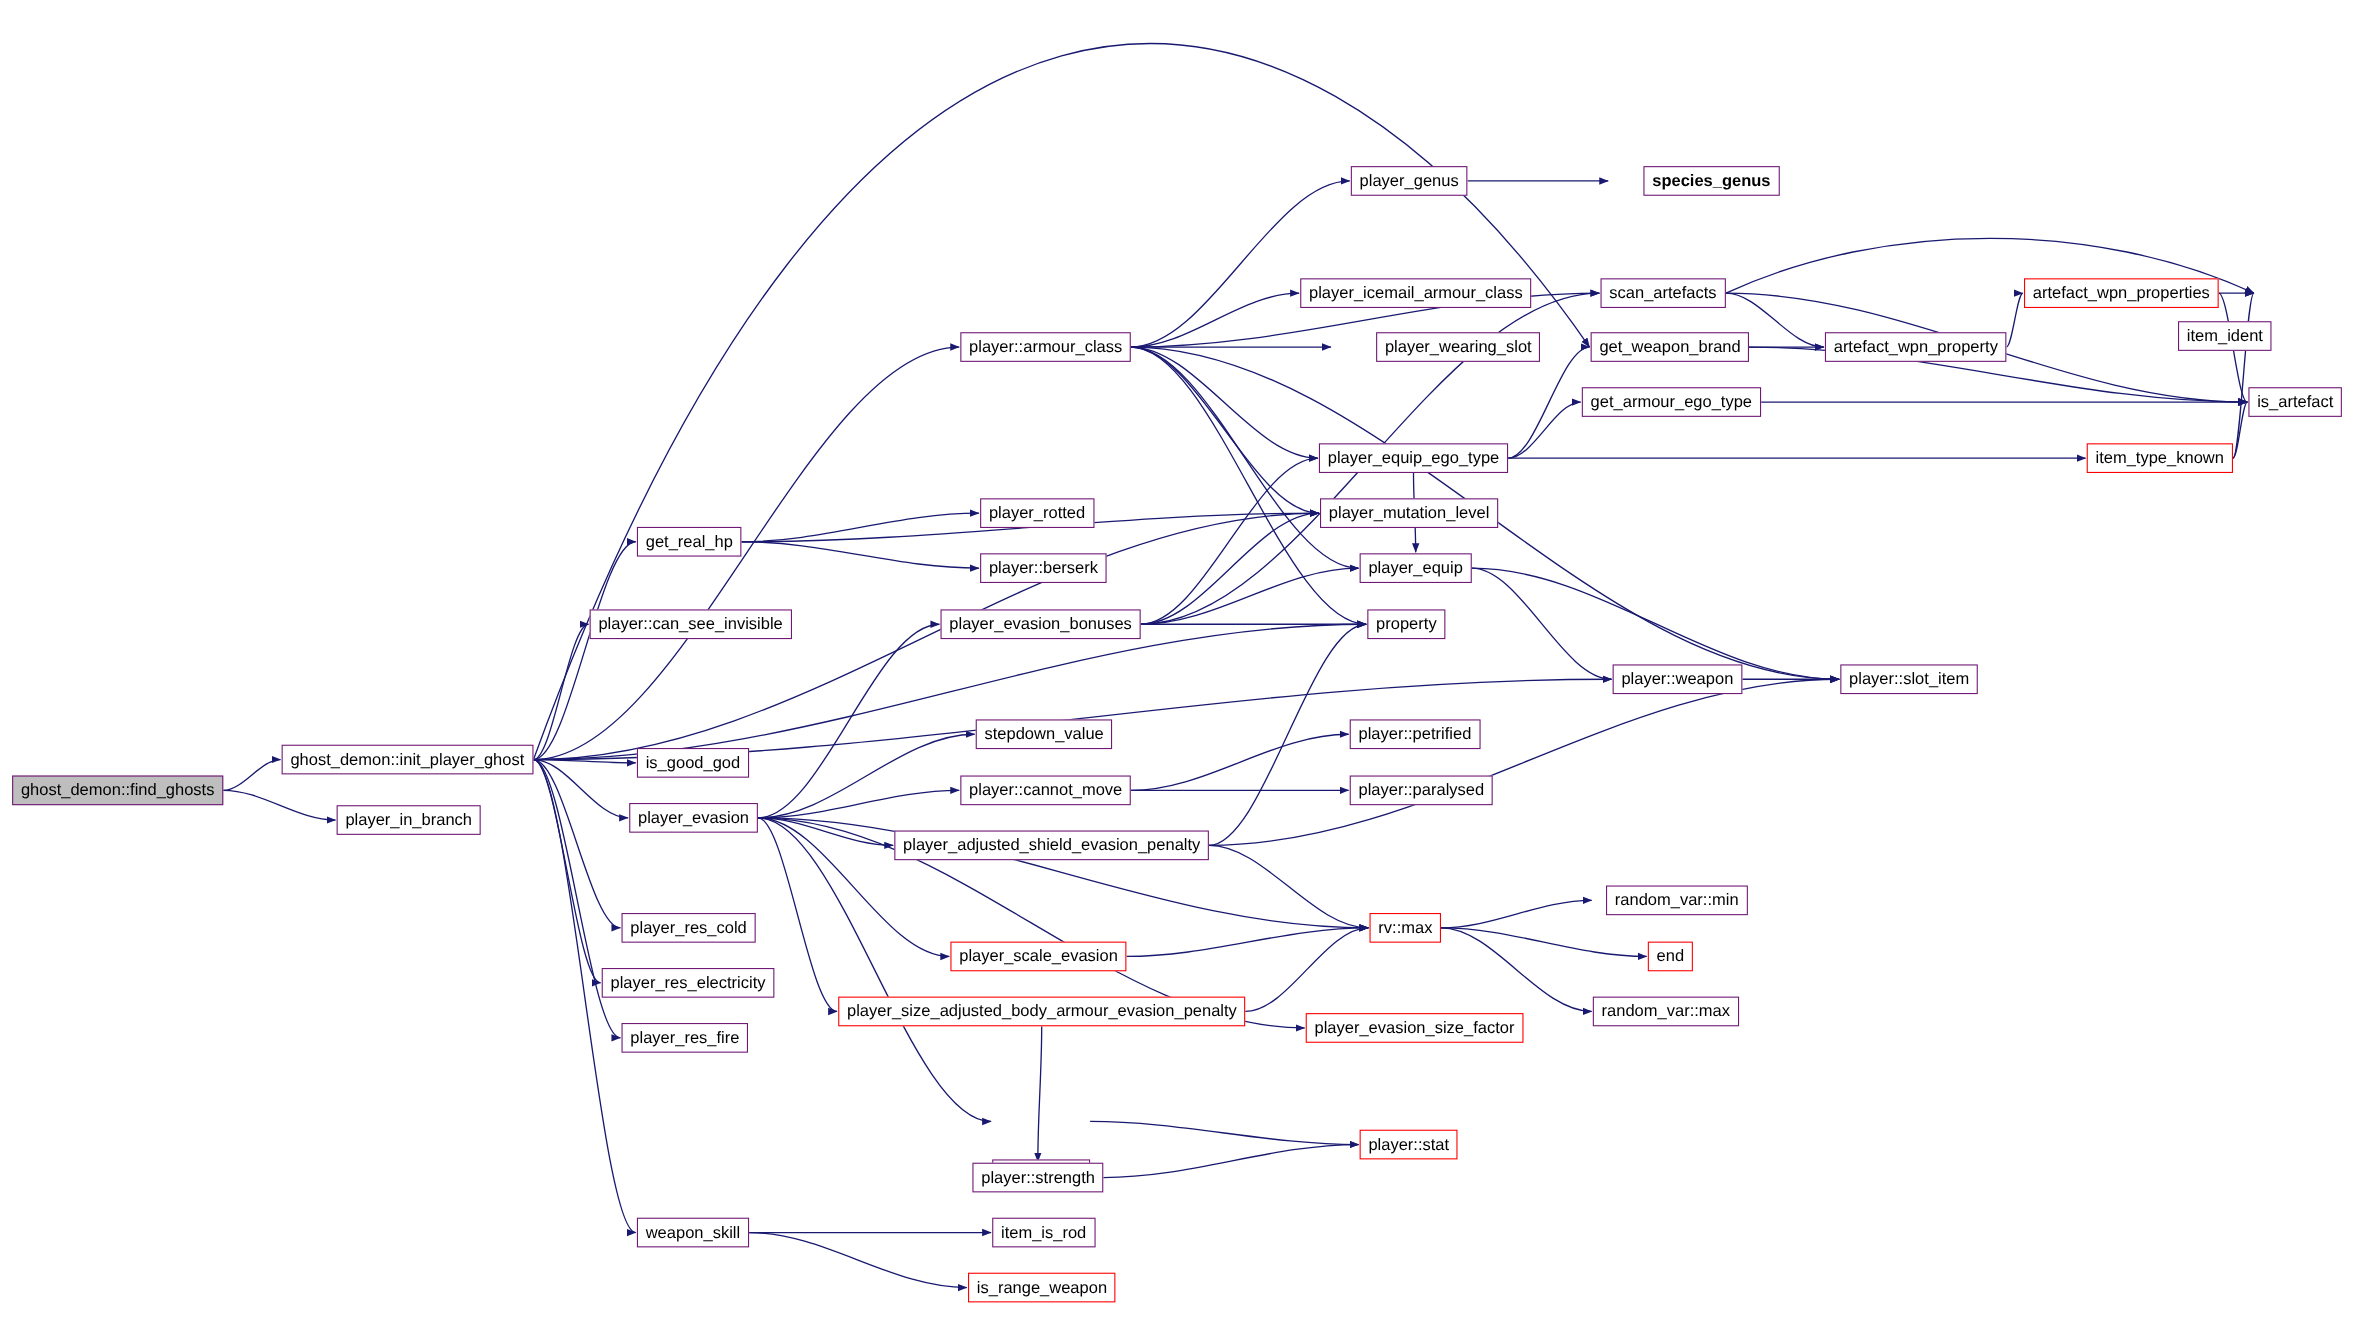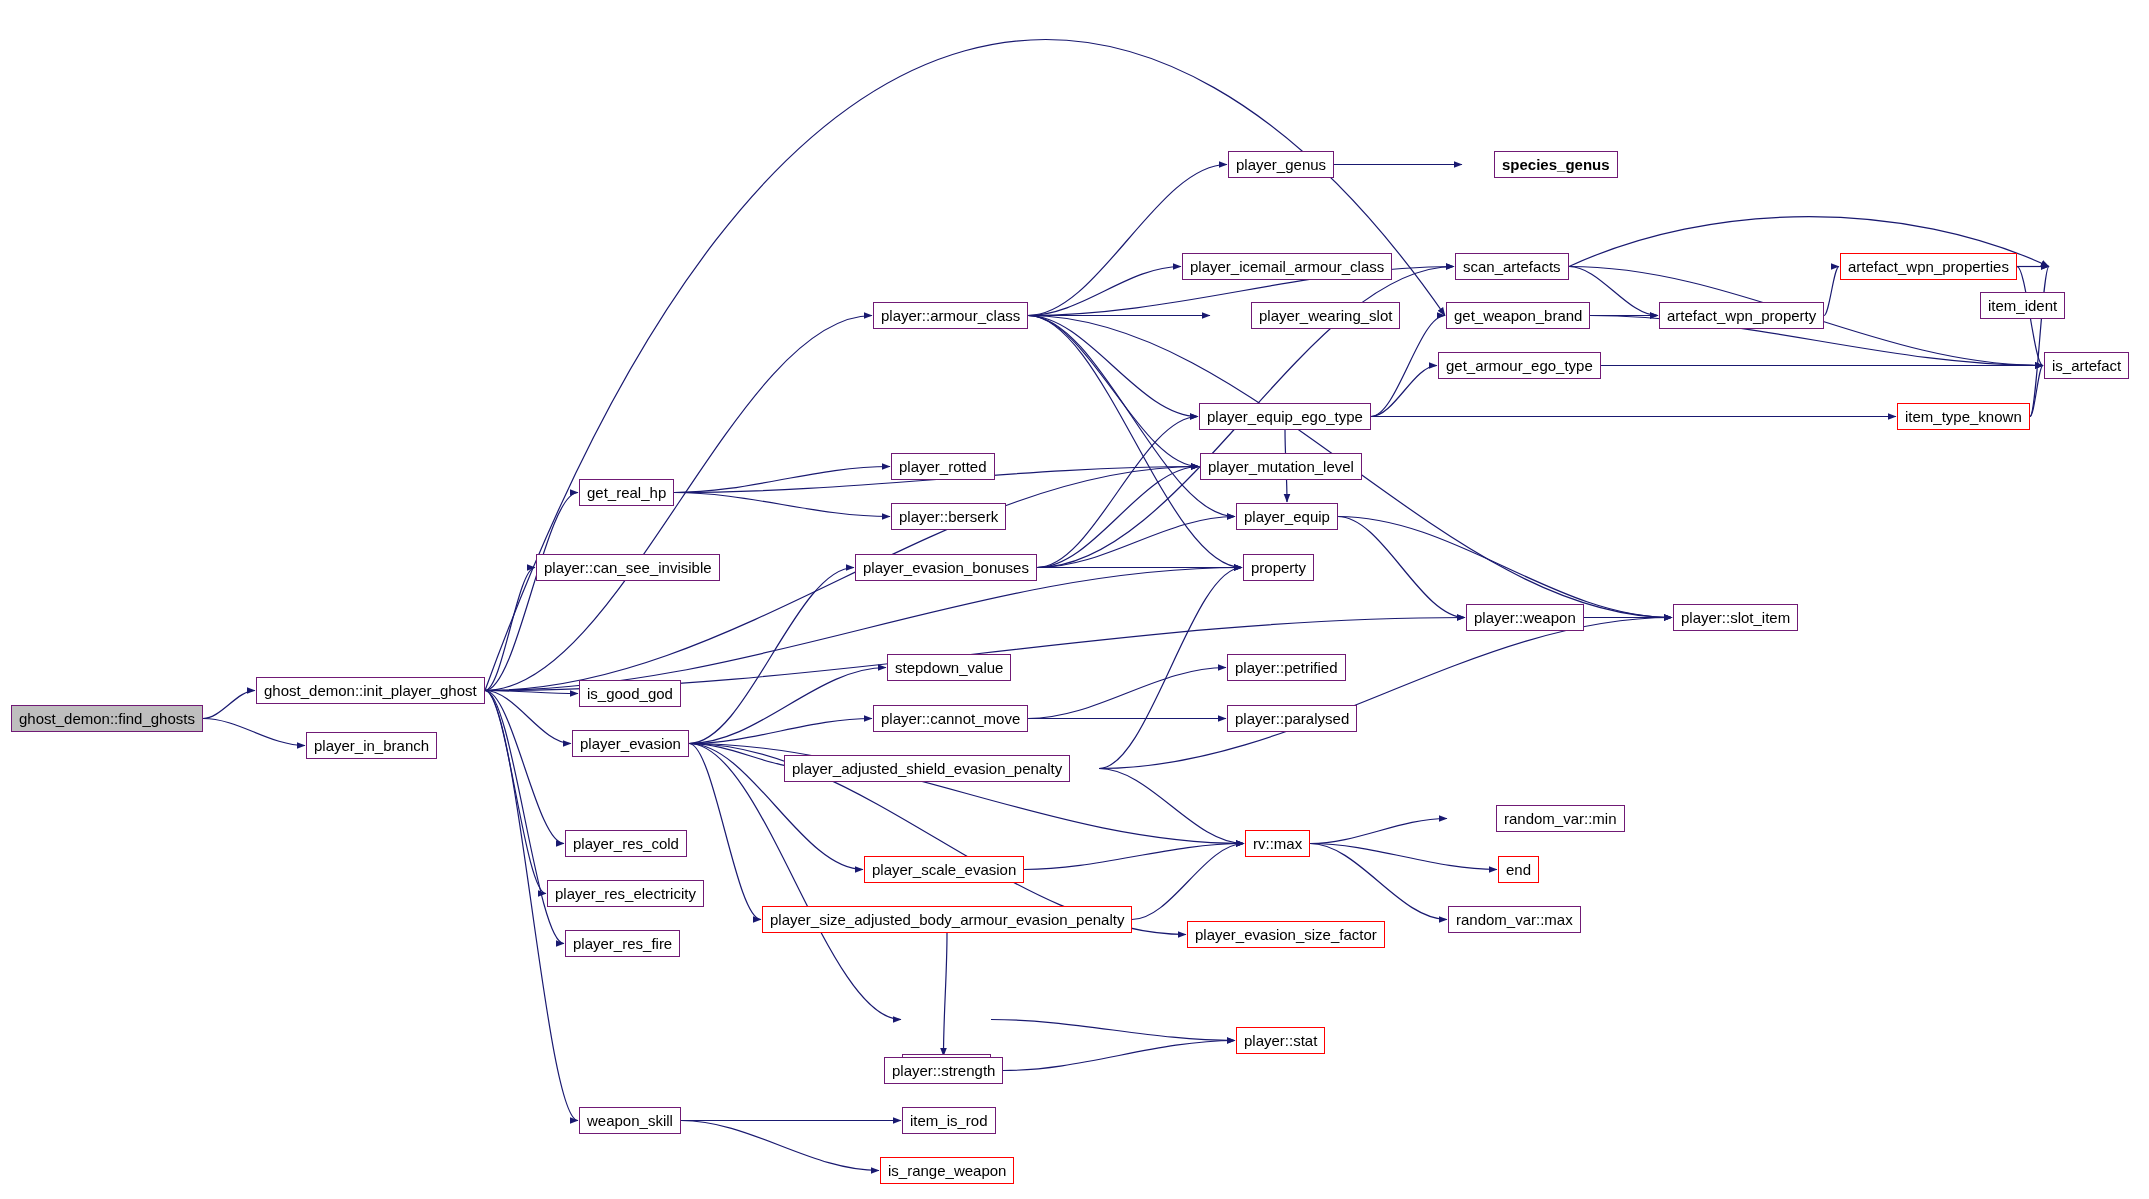--- a/index.html
+++ b/index.html
@@ -146,23 +146,23 @@
       <div class="node" data-interactable="true" style="left: 1673px; top: 604px;">player::slot_item</div>
       <div class="node" data-interactable="true" style="left: 1659px; top: 302px;">artefact_wpn_property</div>
       <div class="node truncated" data-interactable="true" style="left: 1840px; top: 253px;">artefact_wpn_properties</div>
       <div class="node" data-interactable="true" style="left: 1980px; top: 253px; margin-top: 39px;">item_ident</div>
       <div class="node" data-interactable="true" style="left: 2044px; top: 352px;">is_artefact</div>
       <div class="node truncated" data-interactable="true" style="left: 1897px; top: 403px;">item_type_known</div>
       <div class="node" data-interactable="true" style="left: 887px; top: 654px;">stepdown_value</div>
       <div class="node" data-interactable="true" style="left: 873px; top: 705px;">player::cannot_move</div>
       <div class="node" data-interactable="true" style="left: 1227px; top: 654px;">player::petrified</div>
       <div class="node" data-interactable="true" style="left: 1227px; top: 705px;">player::paralysed</div>
-      <div class="node" data-interactable="true" style="left: 784px; top: 755px;">player_adjusted_shield_evasion_penalty</div>
+      <div class="node" data-interactable="true" style="left: 813px; top: 755px;">player_adjusted_shield_evasion_penalty</div>
       <div class="node truncated" data-interactable="true" style="left: 1245px; top: 830px;">rv::max</div>
-      <div class="node" data-interactable="true" style="left: 1496px; top: 805px;">random_var::min</div>
+      <div class="node" data-interactable="true" style="left: 1460px; top: 805px;">random_var::min</div>
       <div class="node truncated" data-interactable="true" style="left: 1498px; top: 856px;">end</div>
       <div class="node" data-interactable="true" style="left: 1448px; top: 906px;">random_var::max</div>
       <div class="node truncated" data-interactable="true" style="left: 864px; top: 856px;">player_scale_evasion</div>
       <div class="node truncated" data-interactable="true" style="left: 762px; top: 906px;">player_size_adjusted_body_armour_evasion_penalty</div>
       <div class="node truncated" data-interactable="true" style="left: 1187px; top: 921px;">player_evasion_size_factor</div>
       <div class="node" data-interactable="true" style="left: 902px; top: 1006px; margin-top: 48px;">player::dex</div>
       <div class="node" data-interactable="true" style="left: 884px; top: 1057px;">player::strength</div>
       <div class="node truncated" data-interactable="true" style="left: 1236px; top: 1027px;">player::stat</div>
       <div class="node" data-interactable="true" style="left: 902px; top: 1107px;">item_is_rod</div>
       <div class="node truncated" data-interactable="true" style="left: 880px; top: 1157px;">is_range_weapon</div>

